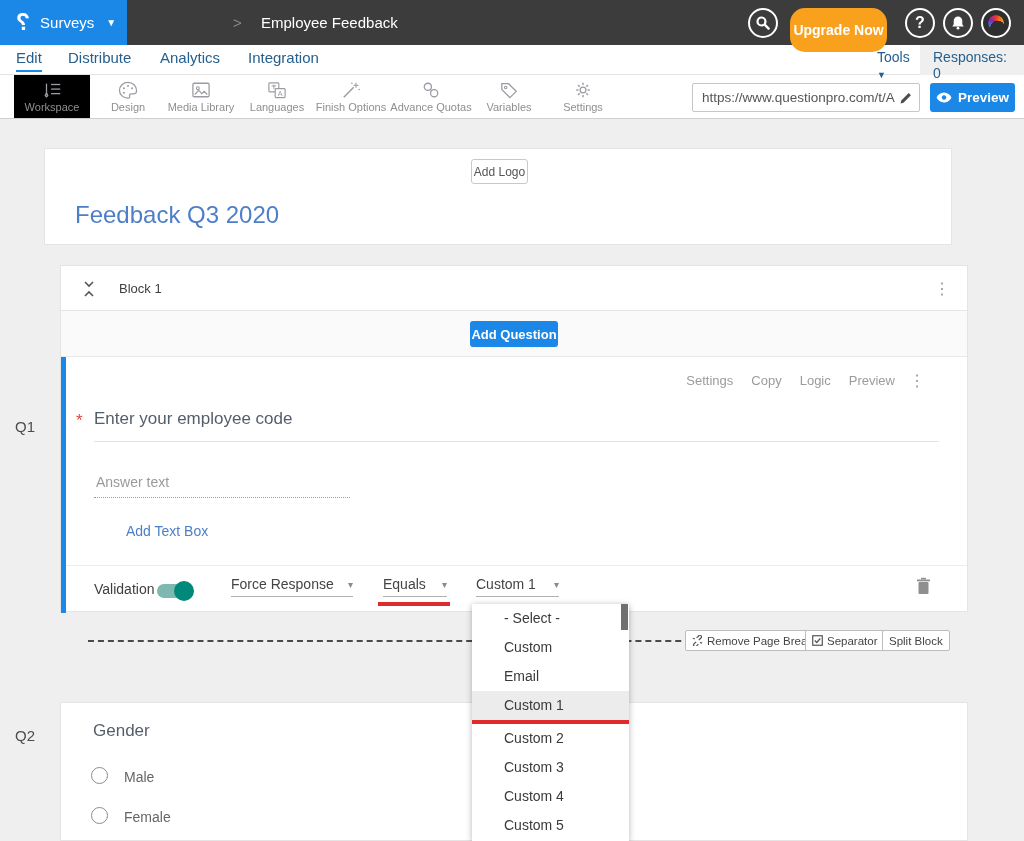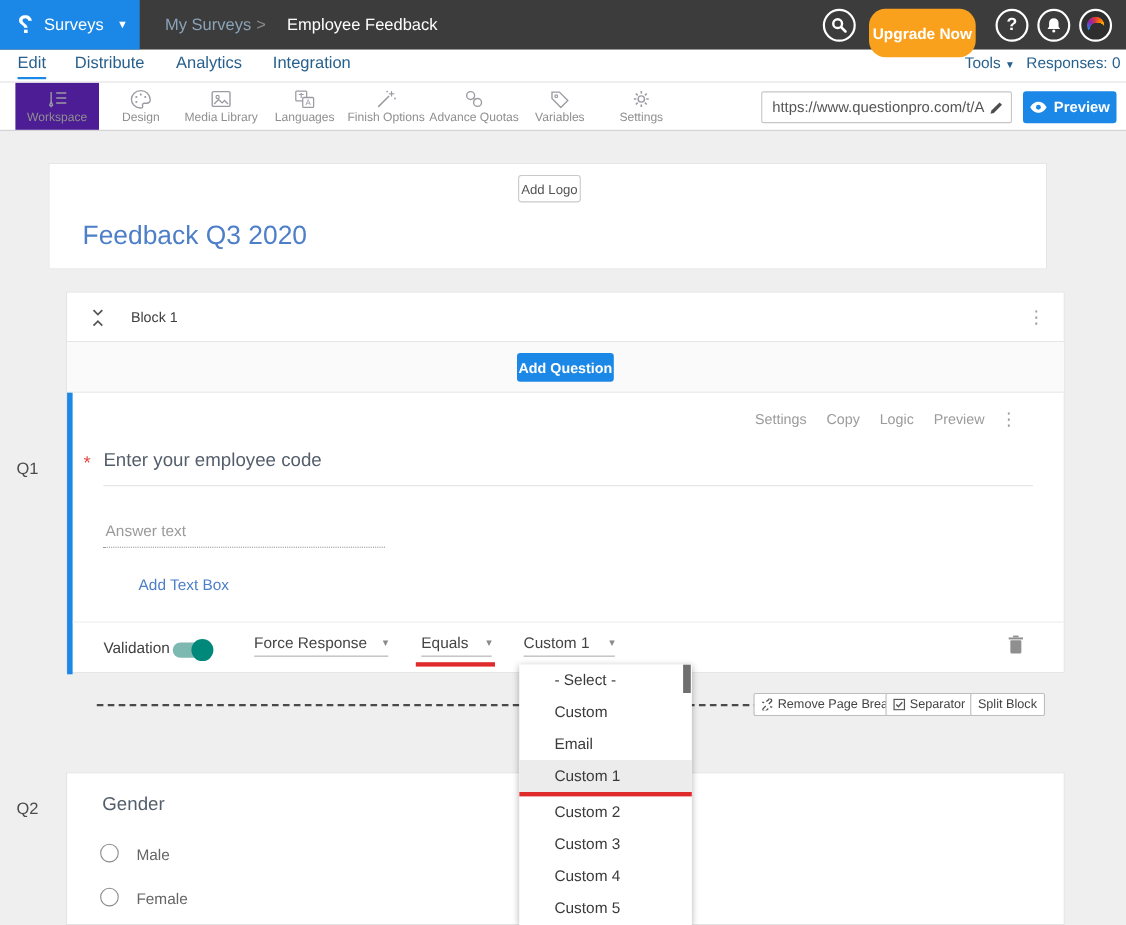--- a/index.html
+++ b/index.html
@@ -17,31 +17,31 @@
   .crumb-parent { left:150px; color:#8ba3b8; cursor:pointer; }
   .crumb-sep { left:233px; color:#8a8a8a; }
   .crumb-current { left:261px; color:#ffffff; }
   .circ { top:8px; width:30px; height:30px; border:2px solid #fff; border-radius:50%; display:flex; align-items:center; justify-content:center; cursor:pointer; }
   .upgrade { left:790px; top:8px; width:97px; height:44px; background:#f9a11c; border-radius:15px; color:#fff; font-size:14px; font-weight:bold; display:flex; align-items:center; justify-content:center; cursor:pointer; }
   .help-q { color:#fff; font-weight:bold; font-size:16px; }
   .avatar { left:981px; top:8px; width:30px; height:30px; border:2px solid #fff; border-radius:50%; background:#2e2e2e; overflow:hidden; display:flex; align-items:center; justify-content:center; cursor:pointer; }
   .rainbow { width:16px; height:16px; border-radius:50%; background:conic-gradient(#e53935,#fb8c00,#fdd835,#43a047,#1e88e5,#8e24aa,#e53935); -webkit-mask:radial-gradient(circle at 60% 80%, transparent 45%, #000 46%); mask:radial-gradient(circle at 60% 80%, transparent 45%, #000 46%); }
 
   
-  .navtabs { left:0; top:45px; width:1024px; height:30px; background:#fff; border-bottom:1px solid #e3e3e3; z-index:29; }
+  .navtabs { left:0; top:45px; width:920px; height:30px; background:#fff; border-bottom:1px solid #e3e3e3; z-index:29; }
   .tab { top:4px; font-size:15px; color:#27608d; padding-bottom:4px; cursor:pointer; }
   .tab.active { border-bottom:2px solid #1b87e6; }
   .tools { left:877px; top:4px; font-size:14px; color:#27608d; cursor:pointer; }
   .tools .caret { font-size:9px; }
   .responses { left:933px; top:4px; font-size:14px; color:#27608d; }
 
   
   .toolbar { left:0; top:75px; width:1024px; height:44px; background:#fff; border-bottom:1px solid #cfcfcf; z-index:28; }
   .titem { top:0; height:43px; display:flex; flex-direction:column; align-items:center; justify-content:center; gap:2px; cursor:pointer; }
-  .titem.active { background:#4c1d95; }
+  .titem.active { background:#000000; }
   .titem .tlabel { font-size:11px; color:#8f8f8f; white-space:nowrap; }
   .titem svg { display:block; }
   .urlbox { left:692px; top:8px; width:228px; height:29px; background:#fff; border:1px solid #c6c6c6; border-radius:2px; display:flex; align-items:center; padding:0 6px 0 9px; }
   .urlbox .urltext { font-size:13.5px; color:#555; white-space:nowrap; overflow:hidden; flex:1; }
   .previewbtn { left:930px; top:8px; width:85px; height:29px; background:#1b87e6; border-radius:3px; color:#fff; font-size:13.5px; font-weight:bold; display:flex; align-items:center; justify-content:center; gap:6px; cursor:pointer; }
 
   
   .card { background:#fff; border:1px solid #e4e4e4; }
   .headercard { left:44px; top:148px; width:908px; height:97px; }
   .addlogo { left:426px; top:10px; width:57px; height:25px; border:1px solid #c9c9c9; border-radius:3px; background:#fff; font-size:12px; color:#555; display:flex; align-items:center; justify-content:center; cursor:pointer; }
@@ -106,21 +106,20 @@
 </style>
 </head>
 <body>
 
 <div class="abs topbar">
   <div class="abs brand">
     <span class="plogo">?</span>
     <span class="blabel">Surveys</span>
     <span class="caret">▼</span>
   </div>
-  <span class="abs crumb crumb-parent">My Surveys</span>
   <span class="abs crumb crumb-sep">&gt;</span>
   <span class="abs crumb crumb-current">Employee Feedback</span>
 
   <div class="abs circ" style="left:748px">
     <svg width="16" height="16" viewBox="0 0 16 16">
         <circle cx="6.5" cy="6.5" r="4" fill="none" stroke="#fff" stroke-width="2.2"></circle>
         <line x1="9.7" y1="9.7" x2="13.6" y2="13.6" stroke="#fff" stroke-width="2.4" stroke-linecap="round"></line>
       </svg>
   </div>
   <div class="abs upgrade">Upgrade Now</div>

